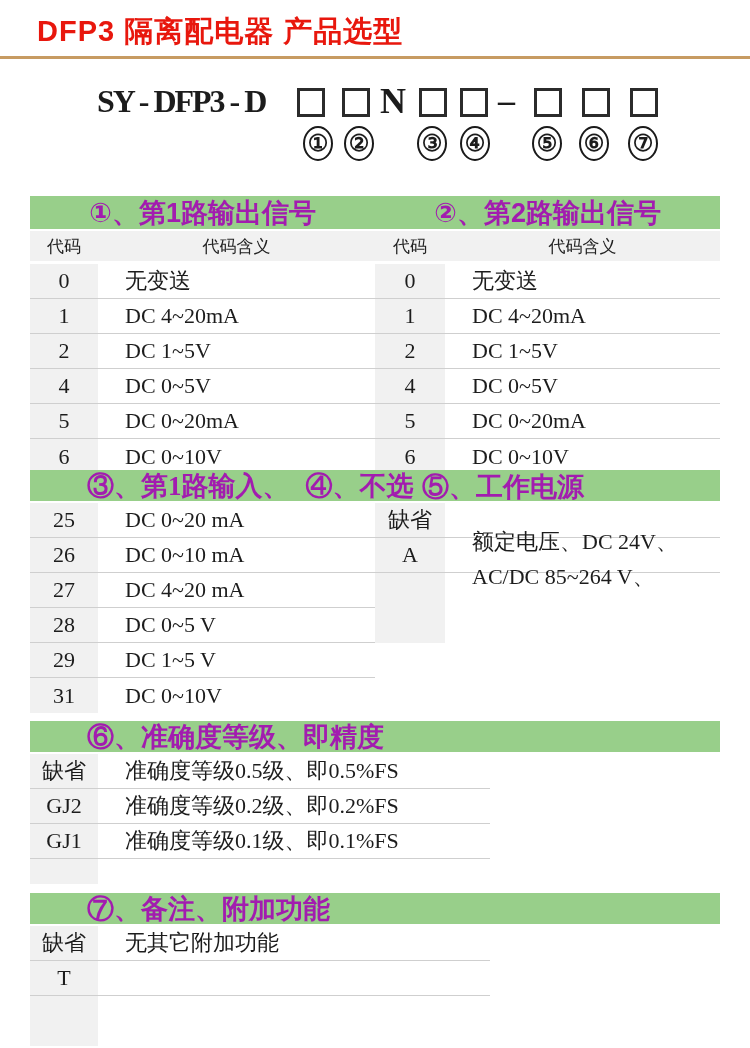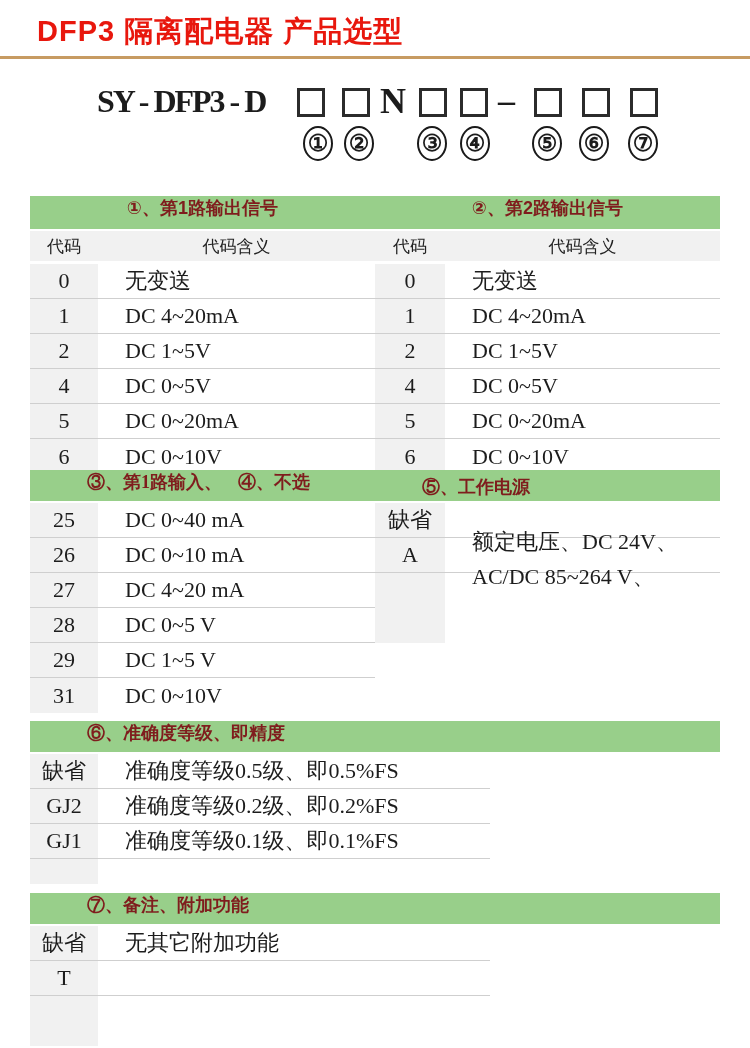--- a/index.html
+++ b/index.html
@@ -15,22 +15,22 @@
   .model-prefix{position:absolute;left:97px;top:84px;font-size:32px;font-weight:bold;
                 letter-spacing:-2px;line-height:34px;white-space:nowrap;}
   .model-letter{position:absolute;top:84px;font-size:36px;font-weight:bold;line-height:34px;}
   .model-dash{position:absolute;top:84px;font-size:34px;font-weight:bold;line-height:34px;}
   .mbox{position:absolute;top:88px;width:22px;height:23px;border:3px solid #2b2b2b;background:#fff;}
   .mcircle{position:absolute;top:126px;width:26px;height:31px;border:2px solid #1a1a1a;border-radius:50%;
            display:flex;align-items:center;justify-content:center;font-size:23px;font-weight:bold;}
 
   
   .sec{position:absolute;left:30px;width:690px;}
-  .ghead{height:33px;background:#98cf8a;border-bottom:2px solid #ffffff;display:flex;align-items:flex-start;
-         font-family:"Liberation Sans","DejaVu Sans",sans-serif;font-weight:bold;font-size:18px;color:#7f1d1d;}
+  .ghead{height:33px;background:#98cf8a;border-bottom:2px solid #ffffff;display:flex;align-items:center;
+         font-family:"Liberation Sans","DejaVu Sans",sans-serif;font-weight:bold;font-size:27px;color:#a21caf;}
   .ghead .half{width:345px;text-align:center;}
   .ghead.lefty{padding-left:57px;box-sizing:border-box;font-family:Liberation Serif, serif;}
   .hgap{display:inline-block;width:16px;}
   .row{display:flex;align-items:center;height:35px;box-sizing:border-box;border-bottom:1px solid #cfcfcf;font-size:22px;}
   .row.last{border-bottom:none;}
   .ccell{align-self:stretch;display:flex;align-items:center;justify-content:center;background:#f1f1f1;}
   .c1{width:68px;}
   .m1{width:277px;padding-left:27px;box-sizing:border-box;white-space:nowrap;}
   .c2{width:70px;}
   .m2{flex:1;padding-left:27px;box-sizing:border-box;white-space:nowrap;}
@@ -134,21 +134,21 @@
     <div class="ghead lefty" style="position:relative">
       <span>③、第1路输入、</span>
       <span class="hgap"></span>
       <span>④、不选</span>
       <span class="head5">⑤、工作电源</span>
     </div>
     <div class="body345">
       <div class="ltable">
         <div class="row">
           <span class="ccell c1">25</span>
-          <span class="m1">DC 0~40 mA</span>
+          <span class="m1">DC 0~20 mA</span>
         </div>
         <div class="row">
           <span class="ccell c1">26</span>
           <span class="m1">DC 0~10 mA</span>
         </div>
         <div class="row">
           <span class="ccell c1">27</span>
           <span class="m1">DC 4~20 mA</span>
         </div>
         <div class="row">

